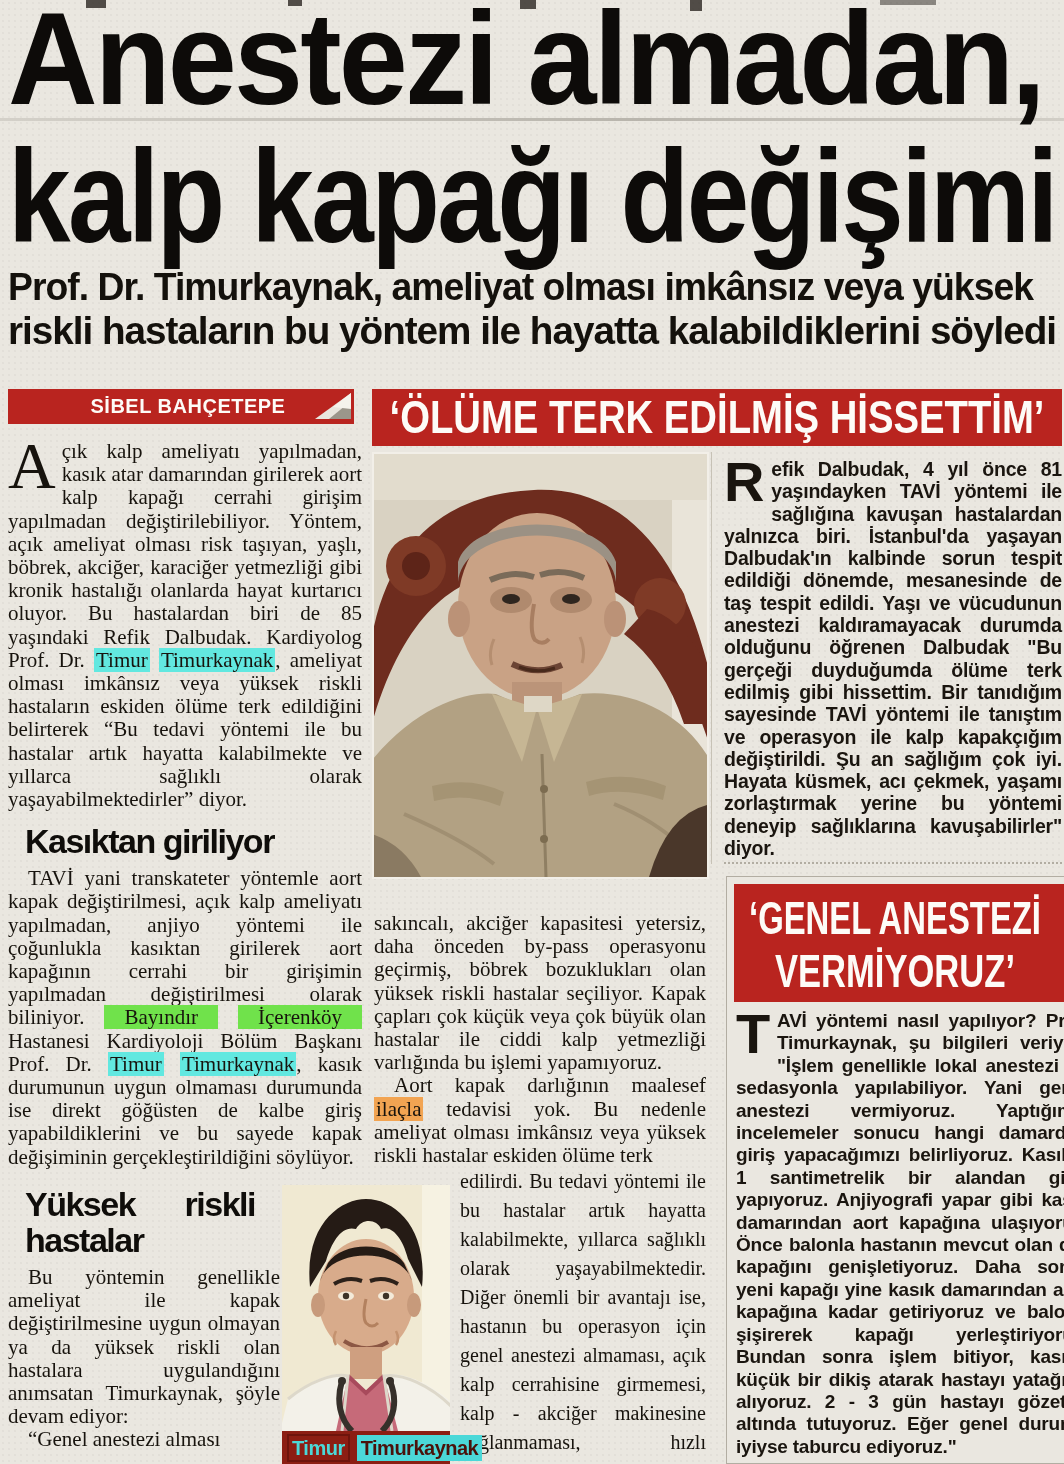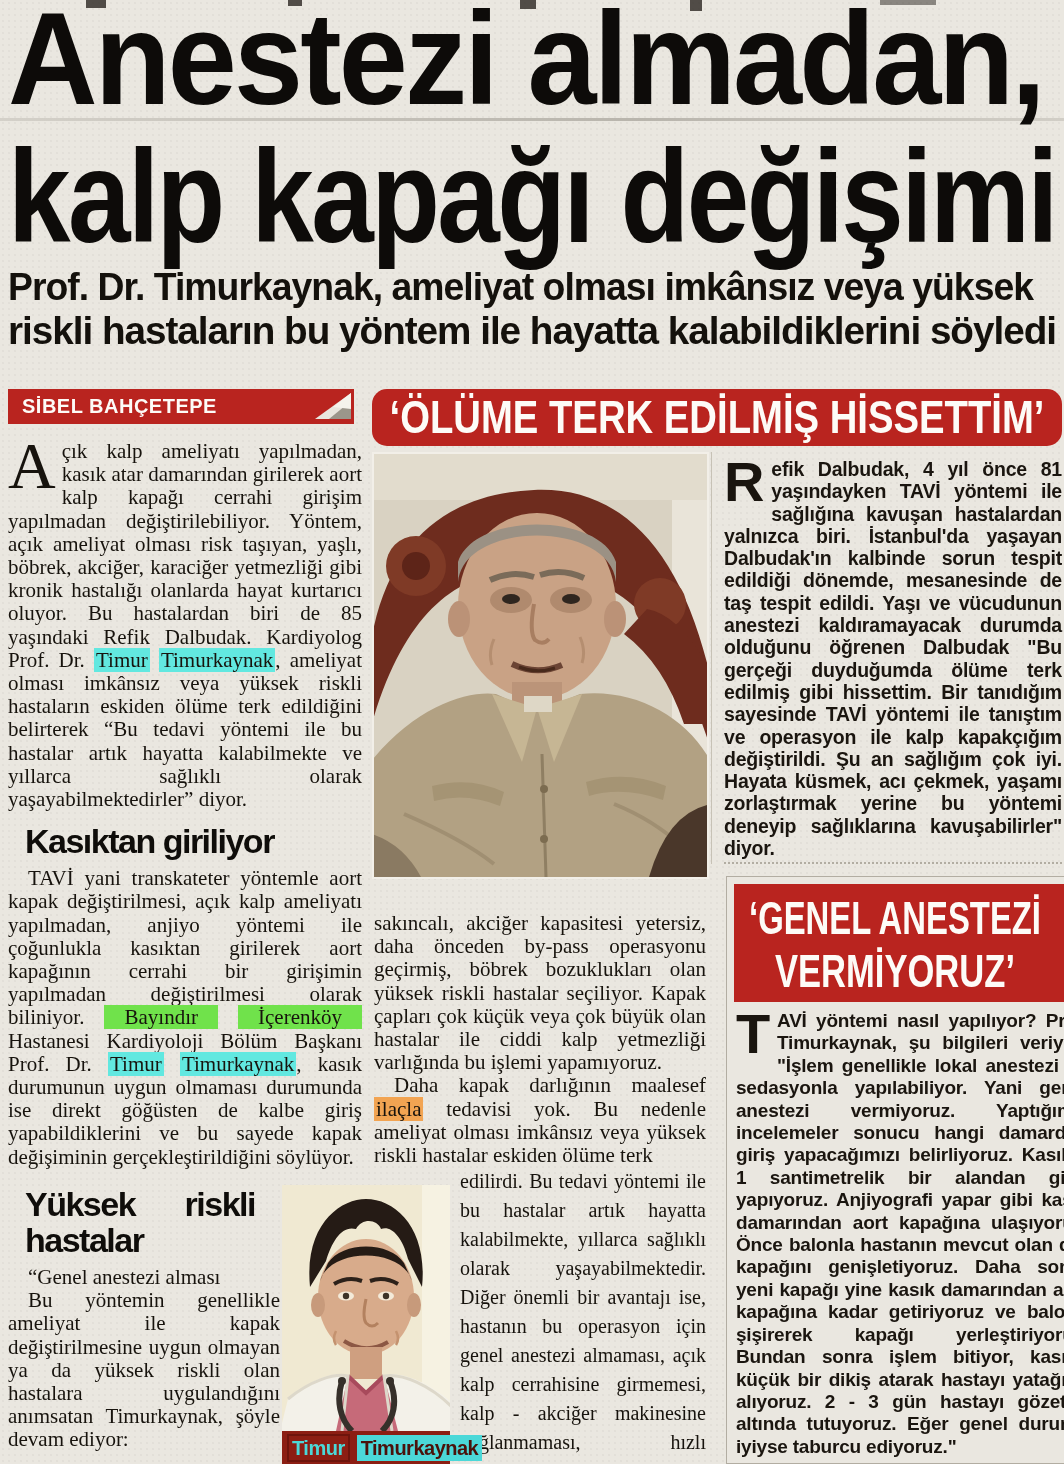--- a/index.html
+++ b/index.html
@@ -16,25 +16,25 @@
   .top-smudge{position:absolute; background:#2a2620; opacity:.8;}
 
   
   .headline-svg{position:absolute; left:0; top:0;}
   .h-line{font-family:"Liberation Sans", sans-serif; font-weight:800; fill:#0d0b09; letter-spacing:-3px;}
   .sub-line{font-family:"Liberation Sans", sans-serif; font-weight:600; fill:#14110c; letter-spacing:-1px;}
 
   
   .byline-bar{position:absolute; left:8px; top:389px; width:346px; height:35px;
     background:#b9241f; color:#fdfbf7; font-weight:700; font-size:20px; line-height:35px;
-    padding-left:14px; box-sizing:border-box; letter-spacing:.5px;}
+    padding-left:14px; box-sizing:border-box; letter-spacing:.5px;text-align:center;}
   .fold-icon{position:absolute; right:3px; top:4px; width:40px; height:28px;}
 
   
-  .banner{position:absolute; background:#b9241f; display:block;border-radius:15px;}
+  .banner{position:absolute; background:#b9241f; display:block;}
   .banner1{left:372px; top:389px; width:690px; height:57px;}
   .banner-text{font-family:"Liberation Sans", sans-serif; font-weight:800; fill:#fdfbf7;}
 
   
   .serif{font-family:"Liberation Serif", serif; font-size:21px; line-height:23.2px;
     text-align:justify; color:#17130d;}
   .col-left{position:absolute; left:8px; top:440px; width:354px;}
   .col-mid{position:absolute; left:374px; top:912px; width:332px;}
   .col-left p, .col-mid p{margin:0; padding:0;}
   .indent{text-indent:20px;}
@@ -161,27 +161,27 @@
   <div class="sb1">
     <span class="dropcap-sans">R</span><span><span>efik Dalbudak, 4 yıl önce 81 yaşındayken TAVİ yöntemi ile sağlığına kavuşan hastalardan yalnızca biri. İstanbul'da yaşayan Dalbudak'ın kalbinde sorun tespit edildiği dönemde, mesanesinde de taş tespit edildi. Yaşı ve vücudunun anestezi kaldıramayacak durumda olduğunu öğrenen Dalbudak "Bu gerçeği duyduğumda ölüme terk edilmiş gibi hissettim. Bir tanıdığım sayesinde TAVİ yöntemi ile tanıştım ve operasyon ile kalp kapakçığım değiştirildi. Şu an sağlığım çok iyi. Hayata küsmek, acı çekmek, yaşamı zorlaştırmak yerine bu yöntemi deneyip sağlıklarına kavuşabilirler" diyor.</span></span>
   </div>
   <div class="sb1-rule"></div>
 
   <div class="col-left serif">
     <p><span class="dropcap-serif">A</span><span><span>çık kalp ameliyatı yapılmadan, kasık atar damarından girilerek aort kalp kapağı cerrahi girişim yapılmadan değiştirilebiliyor. Yöntem, açık ameliyat olması risk taşıyan, yaşlı, böbrek, akciğer, karaciğer yetmezliği gibi kronik hastalığı olanlarda hayat kurtarıcı oluyor. Bu hastalardan biri de 85 yaşındaki Refik Dalbudak. Kardiyolog Prof. Dr. </span><span class="hl-cyan">Timur</span><span> </span><span class="hl-cyan">Timurkaynak</span><span>, ameliyat olması imkânsız veya yüksek riskli hastaların eskiden ölüme terk edildiğini belirterek “Bu tedavi yöntemi ile bu hastalar artık hayatta kalabilmekte ve yıllarca sağlıklı olarak yaşayabilmektedirler” diyor.</span></span></p>
     <div class="subhead-left">Kasıktan giriliyor</div>
     <p class="indent"><span><span>TAVİ yani transkateter yöntemle aort kapak değiştirilmesi, açık kalp ameliyatı yapılmadan, anjiyo yöntemi ile çoğunlukla kasıktan girilerek aort kapağının cerrahi bir girişimin yapılmadan değiştirilmesi olarak biliniyor. </span><span class="hl-green">Bayındır</span><span> </span><span class="hl-green">İçerenköy</span><span> Hastanesi Kardiyoloji Bölüm Başkanı Prof. Dr. </span><span class="hl-cyan">Timur</span><span> </span><span class="hl-cyan">Timurkaynak</span><span>, kasık durumunun uygun olmaması durumunda ise direkt göğüsten de kalbe giriş yapabildiklerini ve bu sayede kapak değişiminin gerçekleştirildiğini söylüyor.</span></span></p>
     <div class="subhead-left two">Yüksek riskli hastalar</div>
+    <p class="indent narrow"><span><span>Bu yöntemin genellikle ameliyat ile kapak değiştirilmesine uygun olmayan ya da yüksek riskli olan hastalara uygulandığını anımsatan Timurkaynak, şöyle devam ediyor:</span></span></p>
     <p class="indent narrow"><span><span>“Genel anestezi alması</span></span></p>
-    <p class="indent narrow"><span><span>Bu yöntemin genellikle ameliyat ile kapak değiştirilmesine uygun olmayan ya da yüksek riskli olan hastalara uygulandığını anımsatan Timurkaynak, şöyle devam ediyor:</span></span></p>
   </div>
 
   <div class="col-mid serif">
     <p><span><span>sakıncalı, akciğer kapasitesi yetersiz, daha önceden by-pass operasyonu geçirmiş, böbrek bozuklukları olan yüksek riskli hastalar seçiliyor. Kapak çapları çok küçük veya çok büyük olan hastalar ile ciddi kalp yetmezliği varlığında bu işlemi yapamıyoruz.</span></span></p>
-    <p class="indent"><span><span>Daha kapak darlığının maalesef </span><span class="hl-orange">ilaçla</span><span> tedavisi yok. Bu nedenle ameliyat olması imkânsız veya yüksek riskli hastalar eskiden ölüme terk</span></span></p>
+    <p class="indent"><span><span>Aort kapak darlığının maalesef </span><span class="hl-orange">ilaçla</span><span> tedavisi yok. Bu nedenle ameliyat olması imkânsız veya yüksek riskli hastalar eskiden ölüme terk</span></span></p>
     <p class="wrapped"><span><span>edilirdi. Bu tedavi yöntemi ile bu hastalar artık hayatta kalabilmekte, yıllarca sağlıklı olarak yaşayabilmektedir. Diğer önemli bir avantajı ise, hastanın bu operasyon için genel anestezi almaması, açık kalp cerrahisine girmemesi, kalp - akciğer makinesine bağlanmaması, hızlı iyileşmesi, erken taburcu olmasıdır.” </span><span class="b">• İSTANBUL</span></span></p>
   </div>
 
   <div class="photo2">
     <svg width="168" height="246" viewBox="0 0 168 246">
       <rect width="168" height="246" fill="#f0e9d2"></rect>
       <rect x="140" width="28" height="246" fill="#f6f2e2"></rect>
 
       <path d="M28,102 C22,40 58,14 84,14 C114,14 146,44 140,102 L126,74 C120,50 108,40 99,44 C95,34 80,33 74,44 C60,40 50,56 44,76 Z" fill="#251b15"></path>
 

